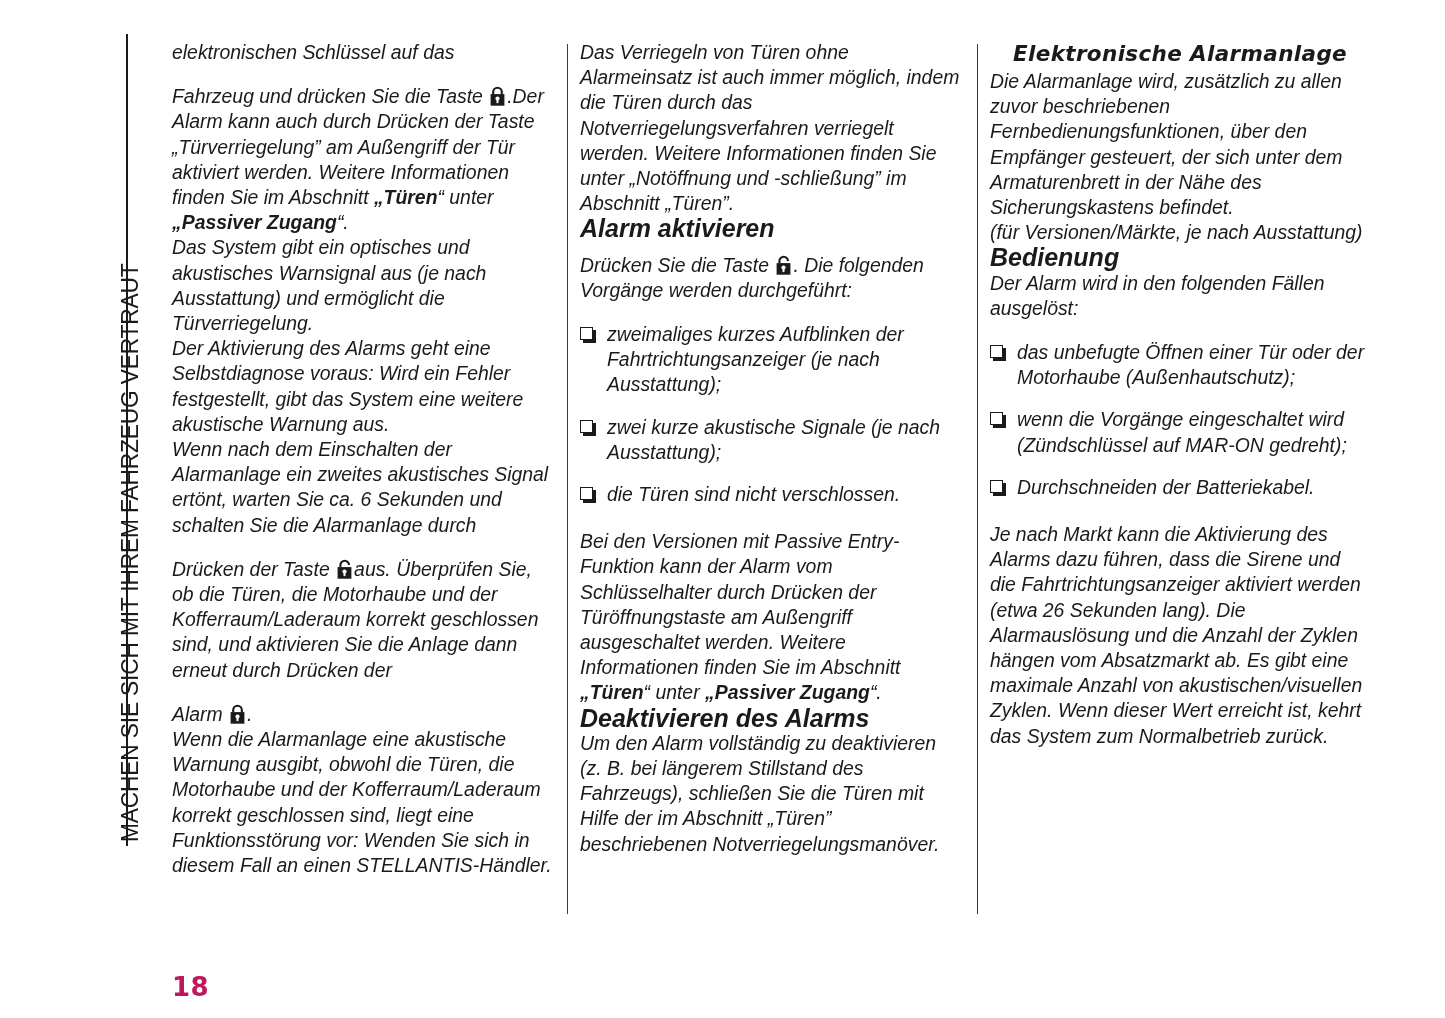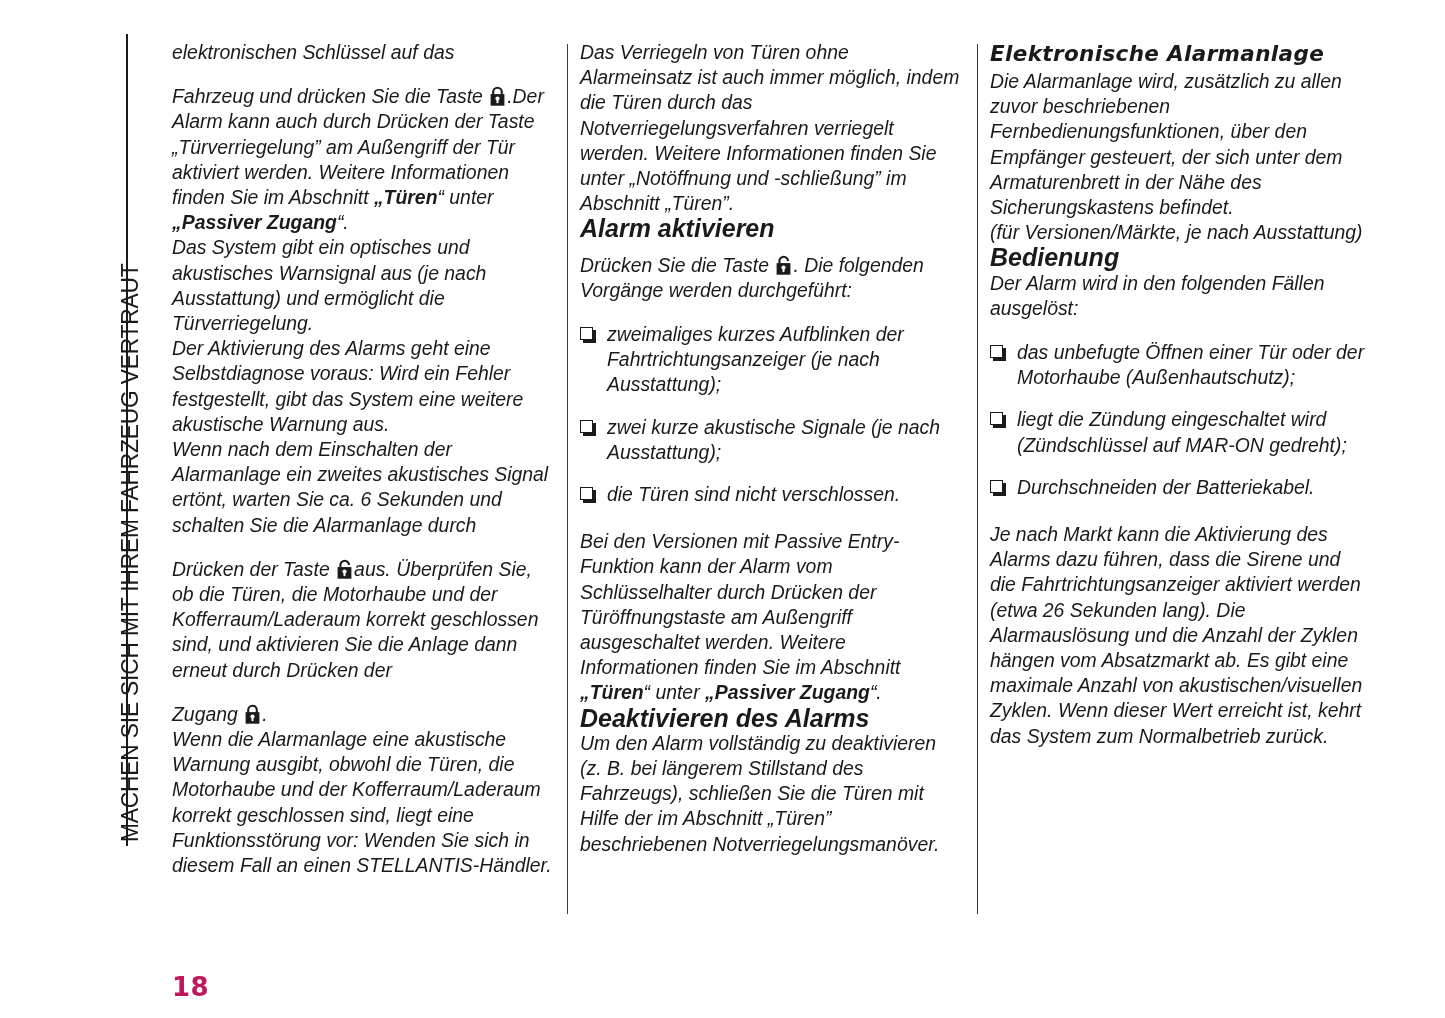--- a/index.html
+++ b/index.html
@@ -85,20 +85,21 @@
   .b { font-weight: bold; }
 
   
   .head-major {
     font-weight: bold;
     font-size: 21.5px;
     line-height: 27px;
     letter-spacing: 0.35px;
     margin-bottom: 2px;
     font-family: "DejaVu Sans", sans-serif;
+    text-align: center;
   }
   .head-minor {
     font-weight: bold;
     font-size: 25px;
     line-height: 25.2px;
   }
 
   
   .lockicon {
     display: inline-block;
@@ -202,21 +203,21 @@
               <path d="M4.4 8.4V6.0a4.3 4.3 0 0 1 8.6 0" fill="none" stroke="#1a1a1a" stroke-width="2.1"></path>
               <rect x="1.6" y="8.1" width="13.8" height="11.6" fill="#1a1a1a"></rect>
               <circle cx="8.5" cy="12.6" r="2.1" fill="#ffffff"></circle>
               <rect x="7.5" y="12.9" width="2" height="4.2" fill="#ffffff"></rect>
             </svg></span><span>aus. Überprüfen Sie, ob die Türen, die Motorhaube und der Kofferraum/Laderaum korrekt geschlossen sind, und aktivieren Sie die Anlage dann erneut durch Drücken der</span>
       </p>
 
       <div class="gap"></div>
 
       <p class="para">
-        <span>Zugang </span><span class="lockicon"><svg width="17" height="21" viewBox="0 0 17 21">
+        <span>Alarm </span><span class="lockicon"><svg width="17" height="21" viewBox="0 0 17 21">
               <path d="M4.2 8.4V6.0a4.3 4.3 0 0 1 8.6 0v2.4" fill="none" stroke="#1a1a1a" stroke-width="2.1"></path>
               <rect x="1.6" y="8.1" width="13.8" height="11.6" fill="#1a1a1a"></rect>
               <circle cx="8.5" cy="12.6" r="2.1" fill="#ffffff"></circle>
               <rect x="7.5" y="12.9" width="2" height="4.2" fill="#ffffff"></rect>
             </svg></span><span>.</span>
       </p>
 
       <p class="para">Wenn die Alarmanlage eine akustische Warnung ausgibt, obwohl die Türen, die Motorhaube und der Kofferraum/Laderaum korrekt geschlossen sind, liegt eine Funktionsstörung vor: Wenden Sie sich in diesem Fall an einen STELLANTIS-Händler.</p>
     </div>
 
@@ -294,21 +295,21 @@
               <span class="shadow"></span>
               <span class="front"></span>
             </span>
           <span>das unbefugte Öffnen einer Tür oder der Motorhaube (Außenhautschutz);</span>
         </li>
         <li>
           <span class="sq">
               <span class="shadow"></span>
               <span class="front"></span>
             </span>
-          <span>liegt die Zündung eingeschaltet wird (Zündschlüssel auf MAR-ON gedreht);</span>
+          <span>wenn die Vorgänge eingeschaltet wird (Zündschlüssel auf MAR-ON gedreht);</span>
         </li>
         <li>
           <span class="sq">
               <span class="shadow"></span>
               <span class="front"></span>
             </span>
           <span>Durchschneiden der Batteriekabel.</span>
         </li>
       </ul>
 

